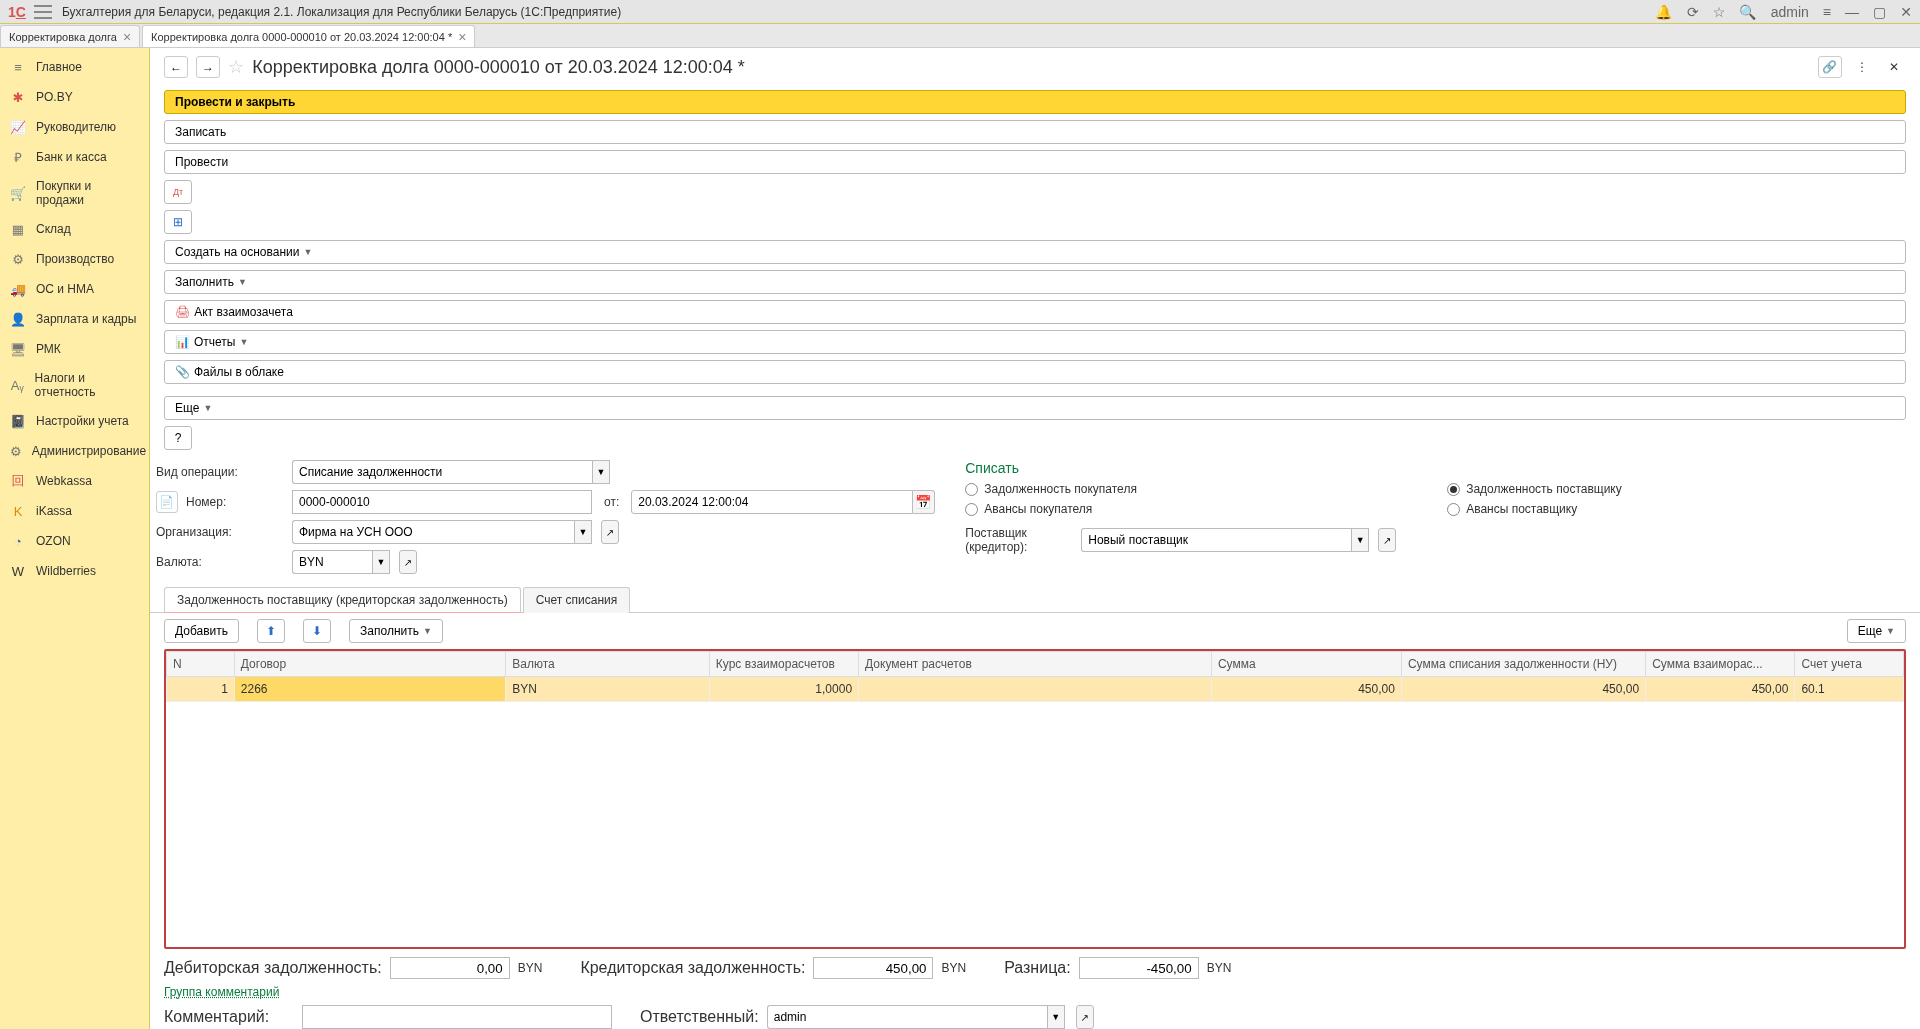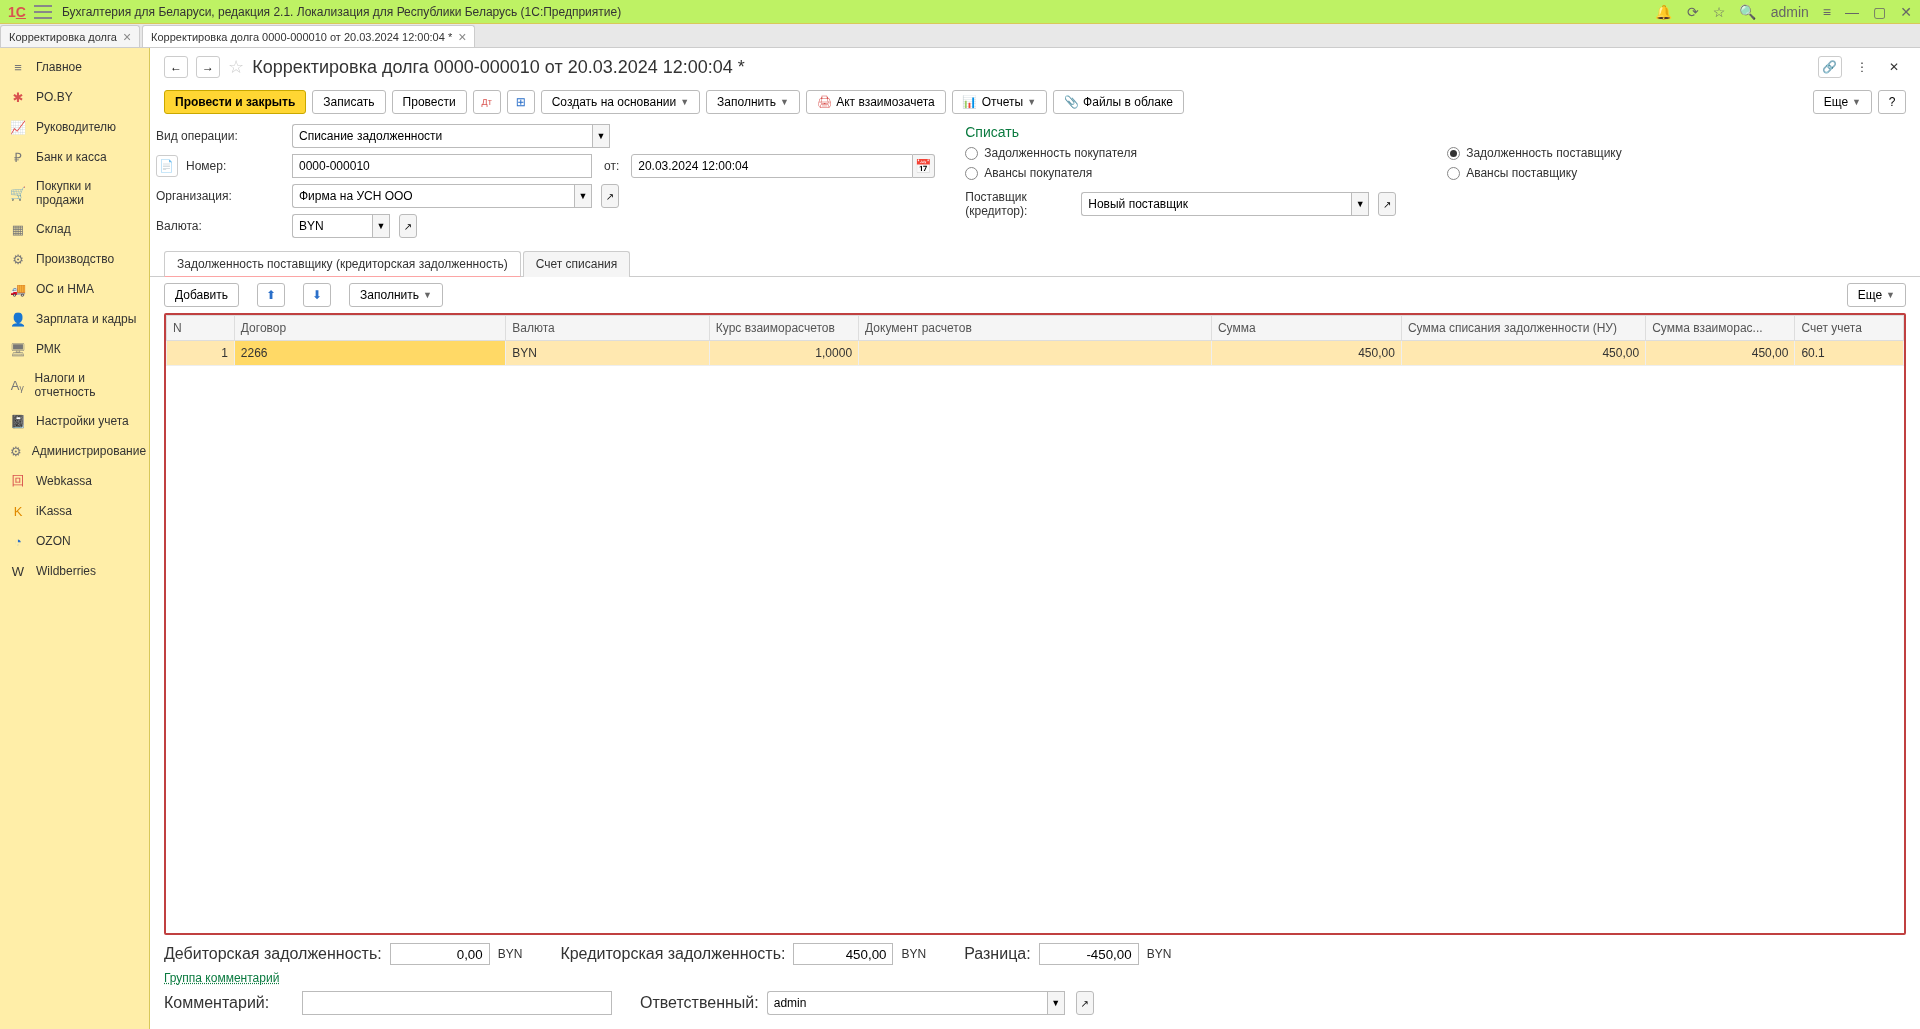--- a/index.html
+++ b/index.html
@@ -1,18 +1,18 @@
 <!DOCTYPE html>
 <html><head>
 <meta charset="utf-8">
 <style>
 * { box-sizing: border-box; margin: 0; padding: 0; font-family: Arial, sans-serif; }
 body { background: #fff; font-size: 12px; color: #333; overflow: hidden; }
 
-.title-bar { height: 24px; background: #bef264; display: flex; align-items: center; padding: 0 8px; border-bottom: 1px solid #d8c85a; }
+.title-bar { height: 24px; background: #e5e5e5; display: flex; align-items: center; padding: 0 8px; border-bottom: 1px solid #d8c85a; }
 .logo { color: #d9534f; font-weight: bold; font-size: 14px; margin-right: 8px; }
 .burger { width: 18px; height: 14px; margin-right: 10px; cursor: pointer; display: flex; flex-direction: column; justify-content: space-between; }
 .burger span { display: block; height: 2px; background: #888; }
 .title-text { flex: 1; font-size: 12px; color: #333; }
 .title-icons { display: flex; align-items: center; gap: 14px; }
 .title-icons span { color: #666; cursor: pointer; font-size: 14px; }
 .title-user { font-size: 11px; color: #666; }
 
 .tab-bar { height: 24px; background: #e8e8e8; display: flex; align-items: flex-end; border-bottom: 1px solid #ccc; }
 .tab { height: 22px; padding: 3px 8px; background: #f5f5f5; border: 1px solid #ccc; border-bottom: none; margin-right: 2px; display: flex; align-items: center; gap: 6px; font-size: 11px; border-radius: 3px 3px 0 0; }
@@ -24,21 +24,21 @@
 .side-item { display: flex; align-items: center; padding: 7px 10px; gap: 10px; cursor: pointer; font-size: 12px; }
 .side-icon { width: 16px; height: 16px; display: inline-flex; align-items: center; justify-content: center; font-size: 13px; }
 
 .main { flex: 1; background: #fff; display: flex; flex-direction: column; overflow: hidden; }
 .doc-header { display: flex; align-items: center; padding: 8px 14px; gap: 8px; }
 .nav-btn { width: 24px; height: 22px; border: 1px solid #ccc; background: #fff; border-radius: 3px; cursor: pointer; display: flex; align-items: center; justify-content: center; font-size: 12px; }
 .star { color: #ccc; font-size: 18px; cursor: pointer; }
 .doc-title { font-size: 18px; color: #333; flex: 1; }
 .doc-header-right { display: flex; gap: 8px; }
 
-.toolbar { display: flex; align-items: center; padding: 4px 14px; gap: 6px; flex-wrap: wrap; }
+.toolbar { display: flex; padding: 4px 14px; gap: 6px; flex-wrap: wrap; flex-direction: column; }
 .btn { height: 24px; padding: 0 10px; border: 1px solid #bbb; background: #fff; border-radius: 3px; cursor: pointer; font-size: 12px; display: inline-flex; align-items: center; gap: 4px; }
 .btn.primary { background: #ffd633; border-color: #c9a800; font-weight: bold; }
 .btn.icon-only { padding: 0 6px; width: 28px; justify-content: center; }
 .btn .chev { font-size: 9px; color: #666; }
 
 .form-area { padding: 6px 6px; display: flex; gap: 30px; }
 .form-left { flex: 0 0 740px; }
 .form-right { flex: 1; }
 .form-row { display: flex; align-items: center; margin-bottom: 6px; gap: 6px; }
 .form-label { width: 130px; font-size: 12px; }
@@ -66,21 +66,21 @@
 table { width: 100%; border-collapse: collapse; font-size: 12px; }
 th { text-align: left; padding: 5px 6px; border: 1px solid #ddd; background: #f5f5f5; font-weight: normal; color: #555; }
 td { padding: 5px 6px; border: 1px solid #eee; }
 tr.data-row { background: #ffe8b0; }
 td.num { text-align: right; }
 td.cell-sel { background: #ffd966; }
 
 .footer { padding: 8px 14px; }
 .footer-row { display: flex; align-items: center; gap: 8px; margin-bottom: 6px; }
 .footer-label { font-size: 16px; }
-.footer-input { height: 22px; border: 1px solid #bbb; padding: 0 6px; text-align: right; width: 100px; }
+.footer-input { height: 22px; border: 1px solid #bbb; padding: 0 6px; text-align: right; width: 120px; }
 .footer-cur { font-size: 12px; margin-right: 30px; }
 .link-green { color: #0a7a3f; text-decoration: underline dotted; cursor: pointer; font-size: 12px; }
 
 .icon-red { color: #d9534f; }
 .icon-blue { color: #2a6fc9; }
 .icon-orange { color: #e08a00; }
 .icon-gray { color: #777; }
 </style>
 </head>
 <body>

